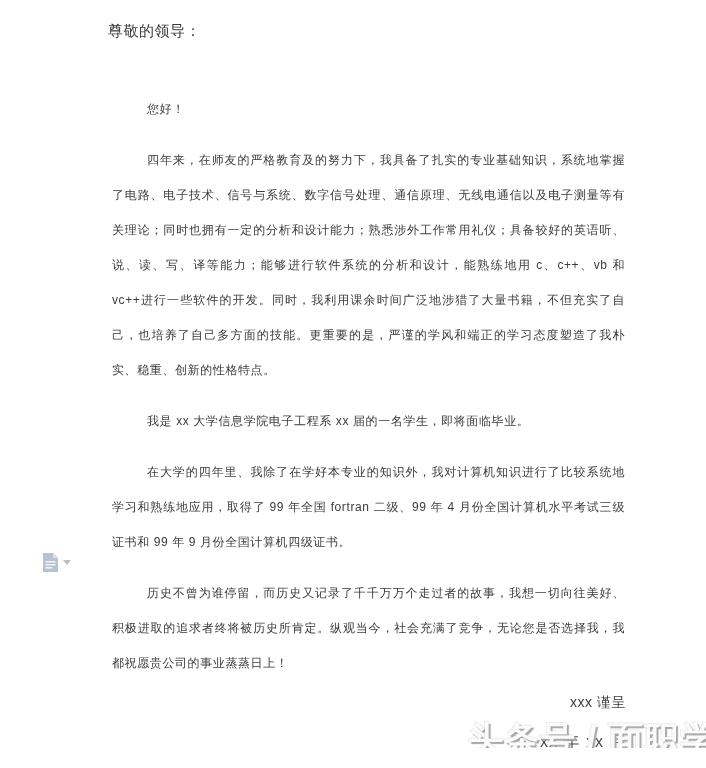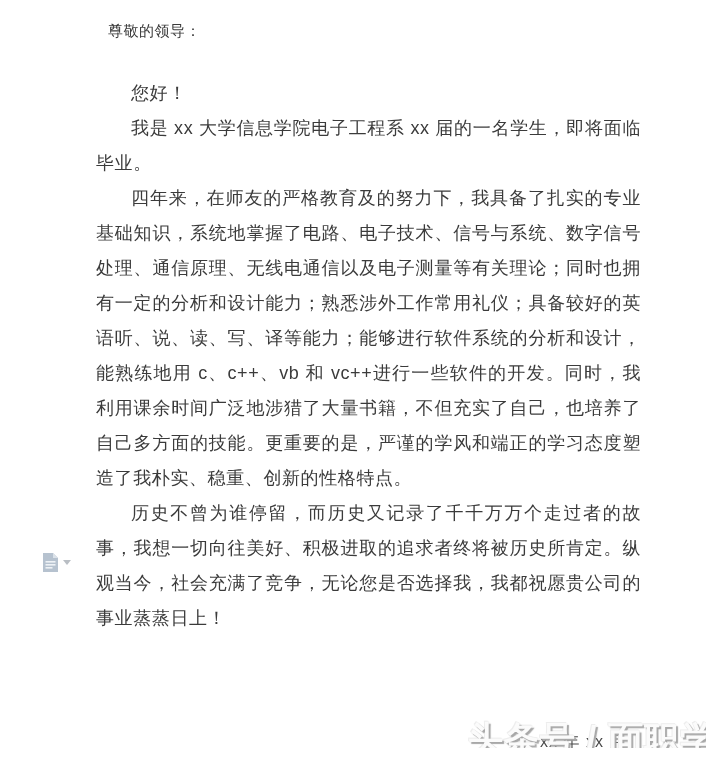--- a/index.html
+++ b/index.html
@@ -24,22 +24,22 @@
     font-size: 15px;
     letter-spacing: 0.5px;
   }
   .body-block {
     position: absolute;
     top: 76px;
     left: 96px;
     width: 545px;
   }
   .body-block p {
-    margin: 0;
-    font-size: 18px;
+    margin: 16px;
+    font-size: 12px;
     line-height: 35px;
     letter-spacing: 0.6px;
     text-align: justify;
     text-indent: 35px;
   }
   .caret {
     display: inline-block;
     width: 2.5px;
     height: 17px;
     background: #111;
@@ -102,25 +102,27 @@
 </style>
 </head>
 <body>
 
 <div class="canvas">
 
   <p class="salutation">尊敬的领导：</p>
 
   <div class="body-block">
     <p>您好！</p>
+    <p>四年来，在师友的严格教育及的努力下，我具备了扎实的专业基础知识，系统地掌握了电路、电子技术、信号与系统、数字信号处理、通信原理、无线电通信以及电子测量等有关理论；同时也拥有一定的分析和设计能力；熟悉涉外工作常用礼仪；具备较好的英语听、说、读、写、译等能力；能够进行软件系统的分析和设计，能熟练地用 c、c++、vb 和 vc++进行一些软件的开发。同时，我利用课余时间广泛地涉猎了大量书籍，不但充实了自己，也培养了自己多方面的技能。更重要的是，严谨的学风和端正的学习态度塑造了我朴实、稳重、创新的性格特点。</p>
     <p>我是 xx 大学信息学院电子工程系 xx 届的一名学生，即将面临毕业。</p>
-    <p>四年来，在师友的严格教育及的努力下，我具备了扎实的专业基础知识，系统地掌握了电路、电子技术、信号与系统、数字信号处理、通信原理、无线电通信以及电子测量等有关理论；同时也拥有一定的分析和设计能力；熟悉涉外工作常用礼仪；具备较好的英语听、说、读、写、译等能力；能够进行软件系统的分析和设计，能熟练地用 c、c++、vb 和 vc++进行一些软件的开发。同时，我利用课余时间广泛地涉猎了大量书籍，不但充实了自己，也培养了自己多方面的技能。更重要的是，严谨的学风和端正的学习态度塑造了我朴实、稳重、创新的性格特点。</p>
+    <p>在大学的四年里、我除了在学好本专业的知识外，我对计算机知识进行了比较系统地学习和熟练地应用，取得了 99 年全国 fortran 二级、99 年 4 月份全国计算机水平考试三级证书和 99 年 9 月份全国计算机四级证书。</p>
     <p>历史不曾为谁停留，而历史又记录了千千万万个走过者的故事，我想一切向往美好、积极进取的追求者终将被历史所肯定。纵观当今，社会充满了竞争，无论您是否选择我，我都祝愿贵公司的事业蒸蒸日上！</p>
   </div>
 
+  <p class="closing">xxx 谨呈</p>
 
   <p class="date-line">xx 年 xx 月</p>
 
   <div class="margin-widget">
     <svg class="doc-icon" width="17" height="21" viewBox="0 0 17 21">
       <path d="M1 1 h10 l5 5 v14 h-15 z" fill="#b6c2cf"></path>
       <path d="M11 1 l5 5 h-5 z" fill="#dbe2e9"></path>
       <rect x="3.5" y="9" width="10" height="1.6" fill="#eef2f6"></rect>
       <rect x="3.5" y="12" width="10" height="1.6" fill="#eef2f6"></rect>
       <rect x="3.5" y="15" width="7" height="1.6" fill="#eef2f6"></rect>

